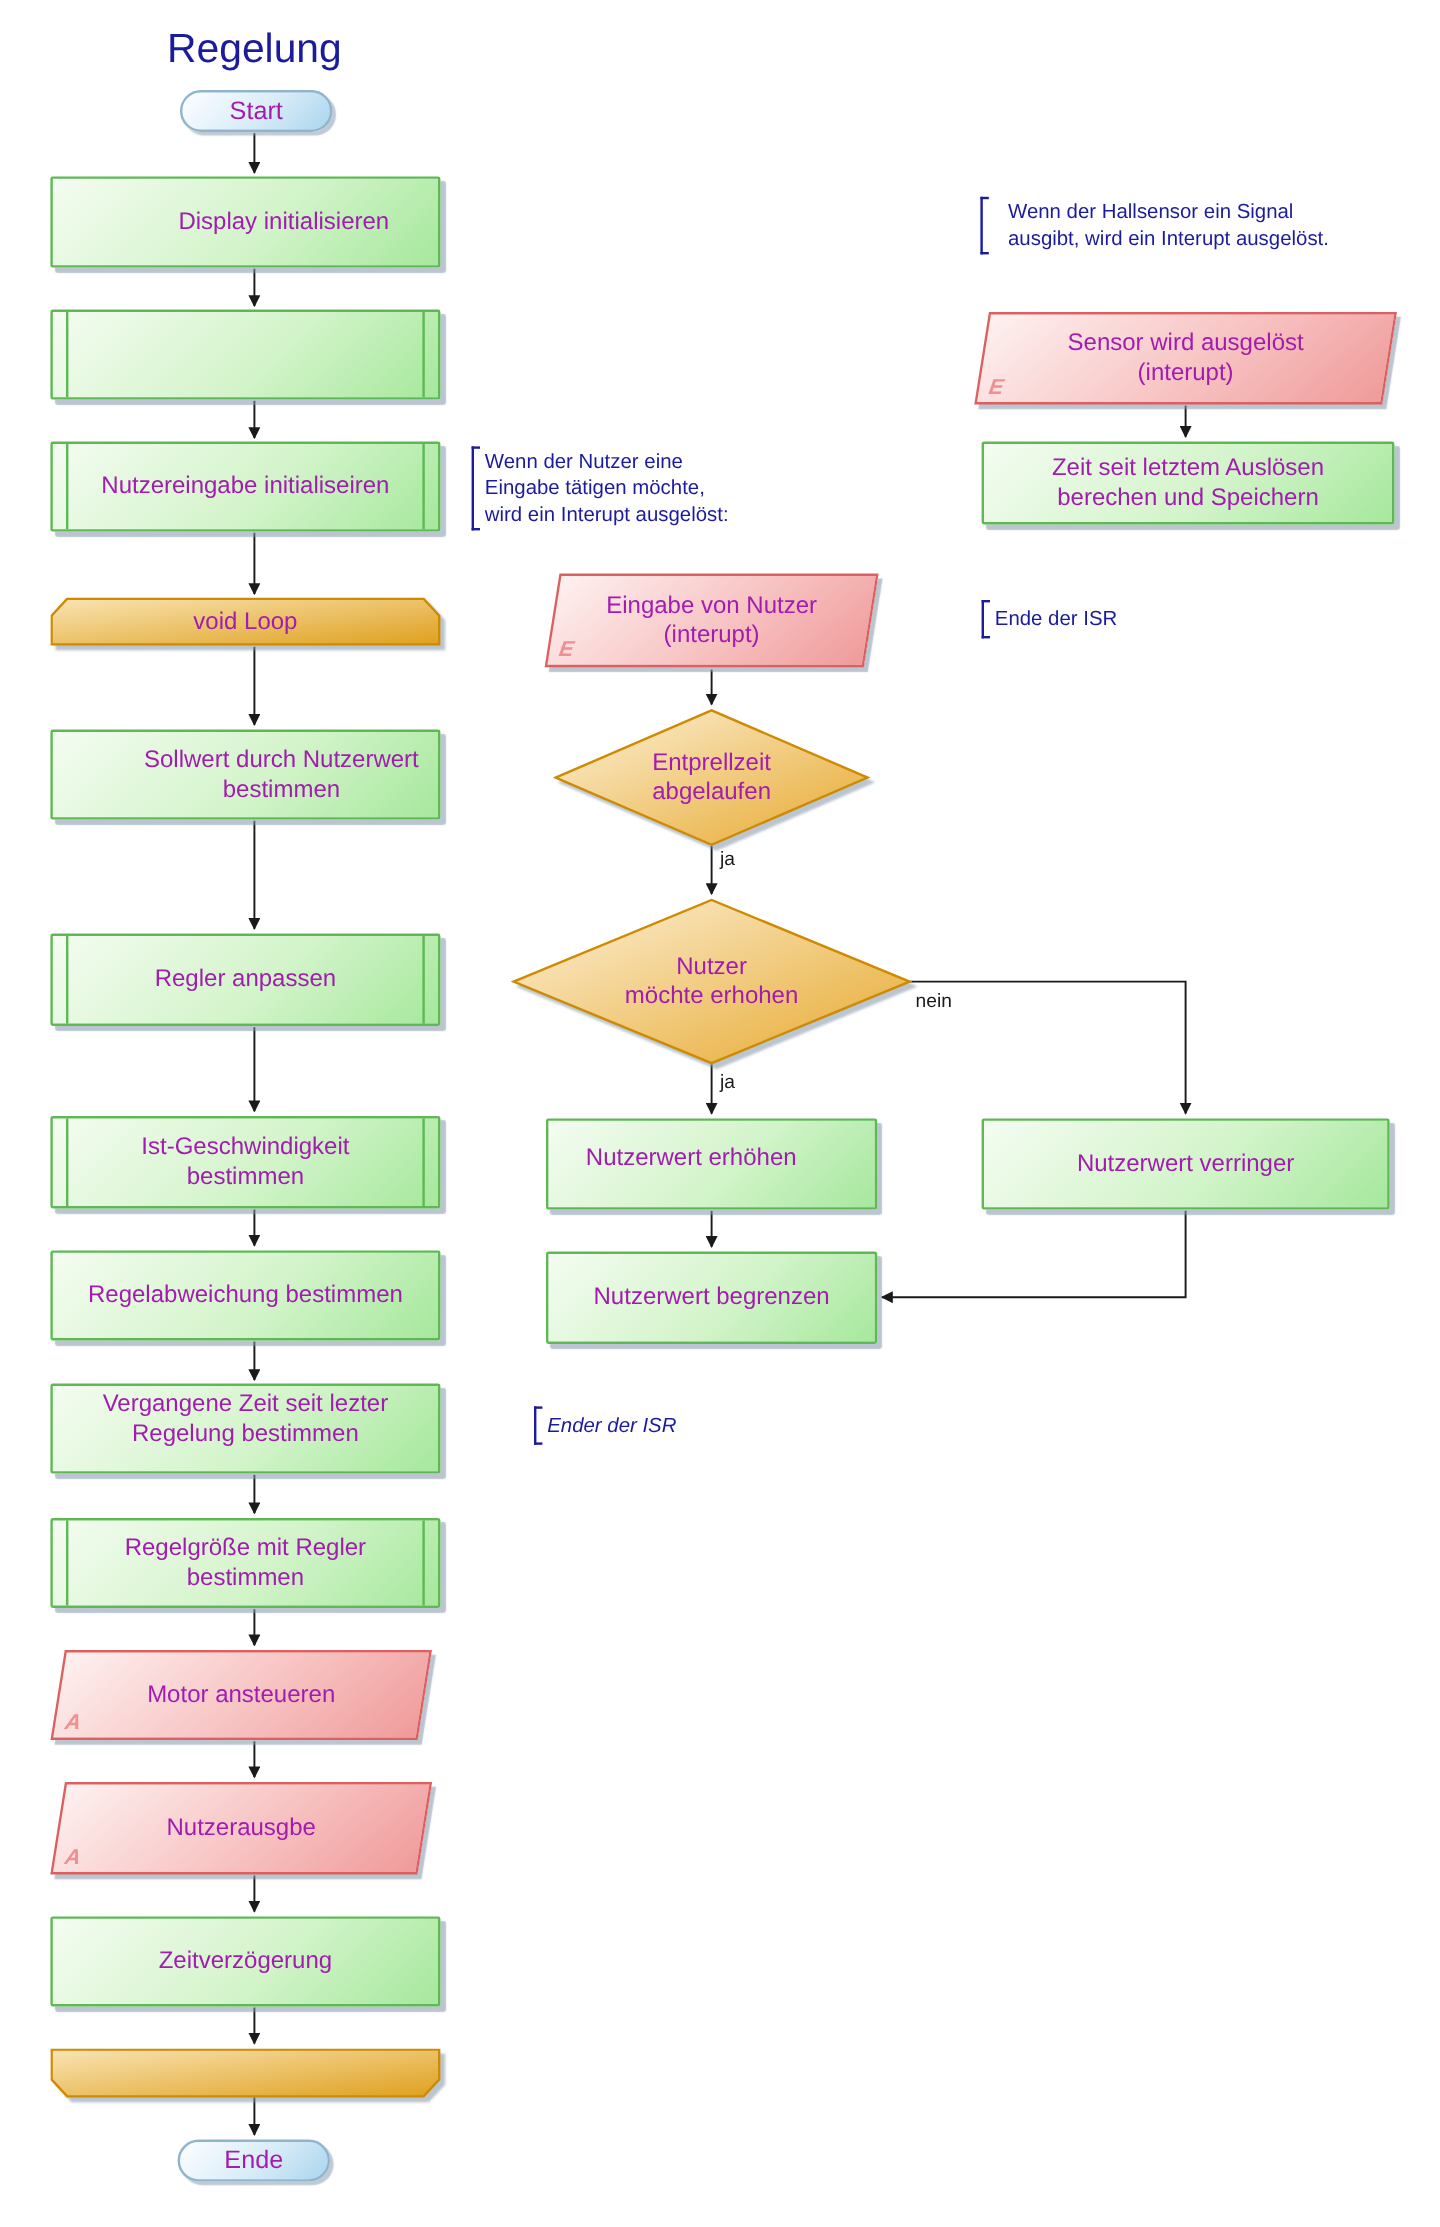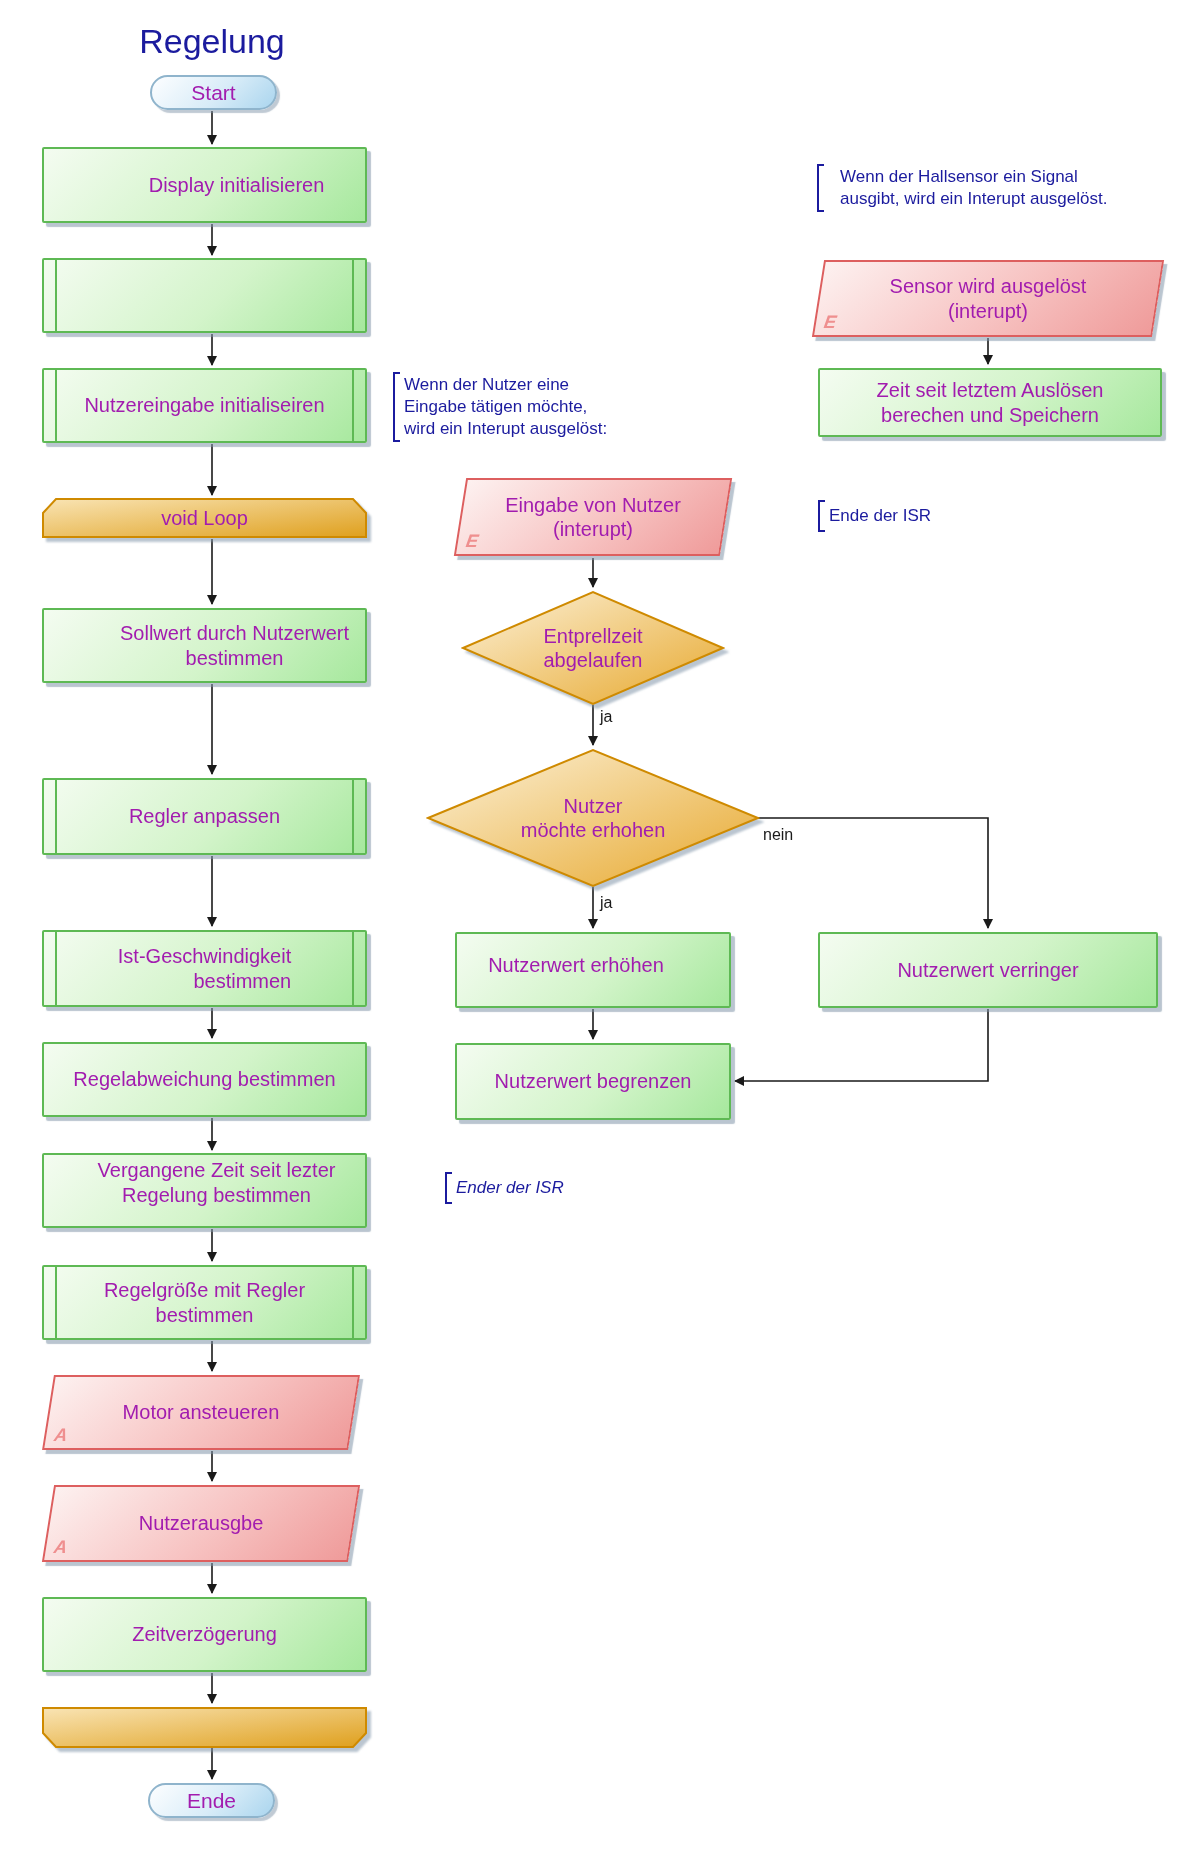--- a/index.html
+++ b/index.html
@@ -124,28 +124,28 @@
   <div class="box" style="left:42px;top:778px;width:325px;height:77px;">
     <div class="bar l"></div>
     <div class="bar r"></div>
   </div>
   <div class="node-label" style="left:42px;top:778px;width:325px;height:77px;">Regler anpassen</div>
 
   <div class="box" style="left:42px;top:930px;width:325px;height:77px;">
     <div class="bar l"></div>
     <div class="bar r"></div>
   </div>
-  <div class="node-label" style="left:42px;top:930px;width:325px;height:77px;text-align:right;">Ist-Geschwindigkeit
+  <div class="node-label" style="left:42px;top:930px;width:325px;height:77px;">Ist-Geschwindigkeit
 bestimmen</div>
 
   <div class="box" style="left:42px;top:1042px;width:325px;height:75px;"></div>
   <div class="node-label" style="left:42px;top:1042px;width:325px;height:75px;">Regelabweichung bestimmen</div>
 
   <div class="box" style="left:42px;top:1153px;width:325px;height:75px;"></div>
-  <div class="node-label" style="left:42px;top:1153px;width:325px;height:59px;margin-left:12px;">Vergangene Zeit seit lezter
+  <div class="node-label" style="left:42px;top:1153px;width:325px;height:59px;">Vergangene Zeit seit lezter
 Regelung bestimmen</div>
 
   <div class="box" style="left:42px;top:1265px;width:325px;height:75px;">
     <div class="bar l"></div>
     <div class="bar r"></div>
   </div>
   <div class="node-label" style="left:42px;top:1265px;width:325px;height:75px;">Regelgröße mit Regler
 bestimmen</div>
 
   <div class="para" style="left:48px;top:1375px;width:306px;height:75px;">

